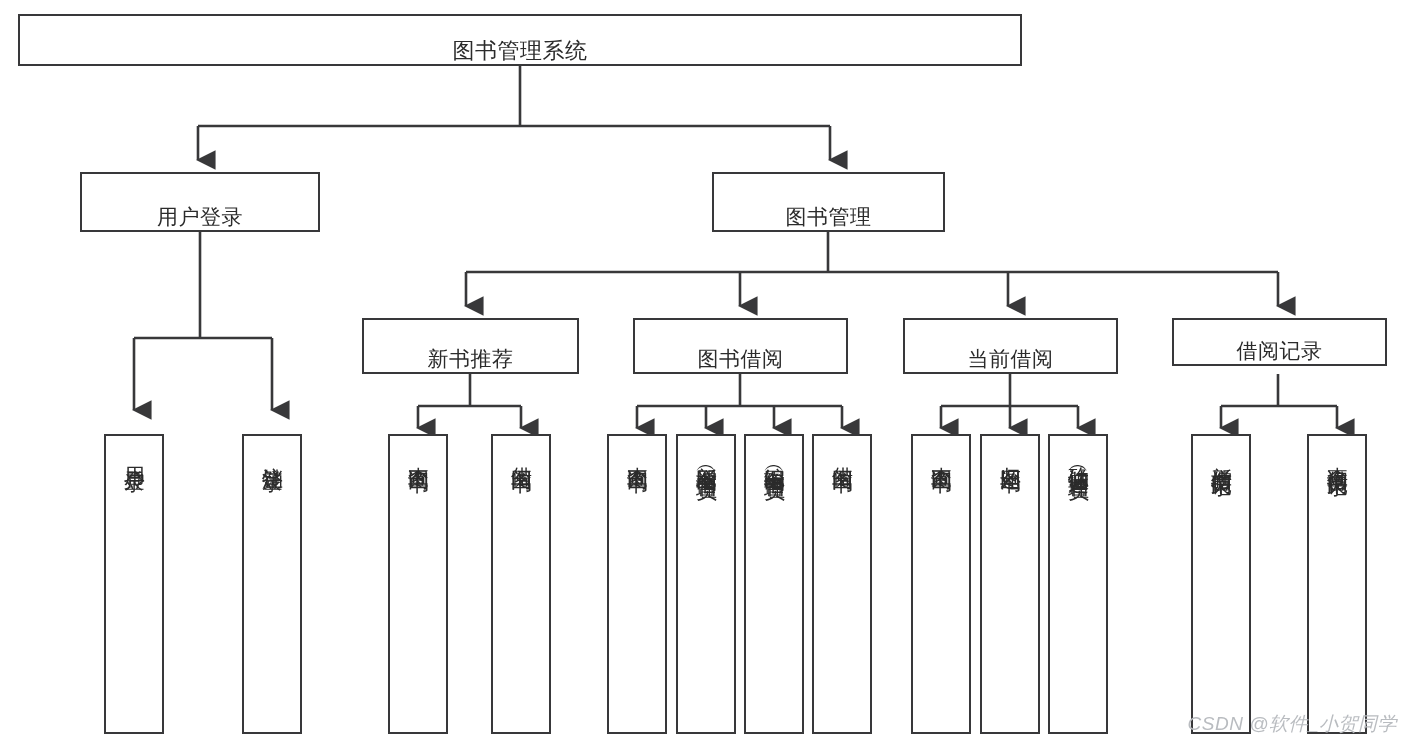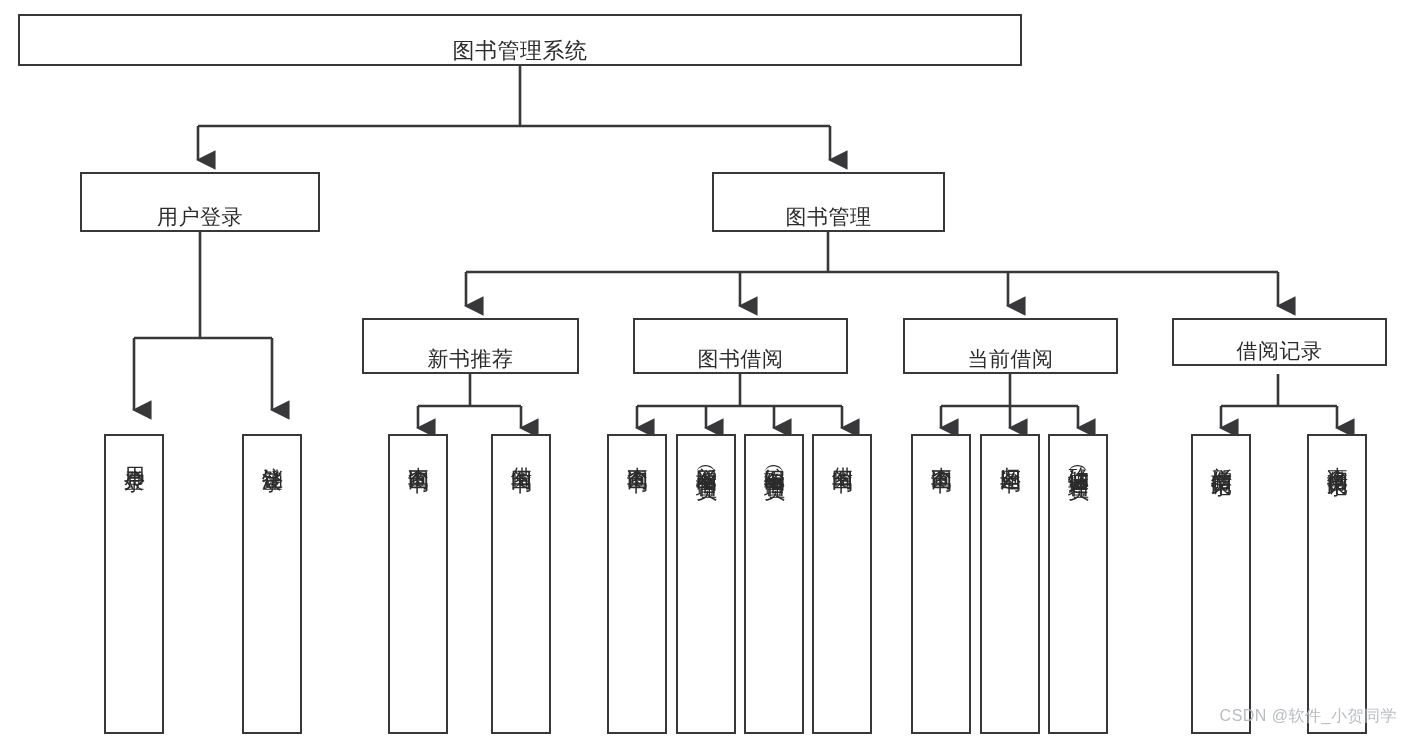--- a/index.html
+++ b/index.html
@@ -57,26 +57,27 @@
   .node.vert .label {
     writing-mode: vertical-rl;
     text-orientation: upright;
     font-size: 21px;
     letter-spacing: 2px;
     white-space: nowrap;
   }
   .watermark {
     position: absolute;
     right: 8px;
-    bottom: 20px;
-    font-size: 16px;
+    bottom: 10px;
+    font-size: 19px;
     color: #b9bcc0;
     letter-spacing: 0.5px;
     white-space: nowrap;
     pointer-events: none;
+    font-style: italic;
   }
 </style>
 </head>
 <body>
 
 <div id="diagram-root">
 
   <svg class="edges" viewBox="0 0 1405 747" xmlns="http://www.w3.org/2000/svg">
     <defs>
       <marker id="arrow" viewBox="0 0 12 12" refX="6" refY="10" markerWidth="9" markerHeight="9" orient="auto-start-reverse">

